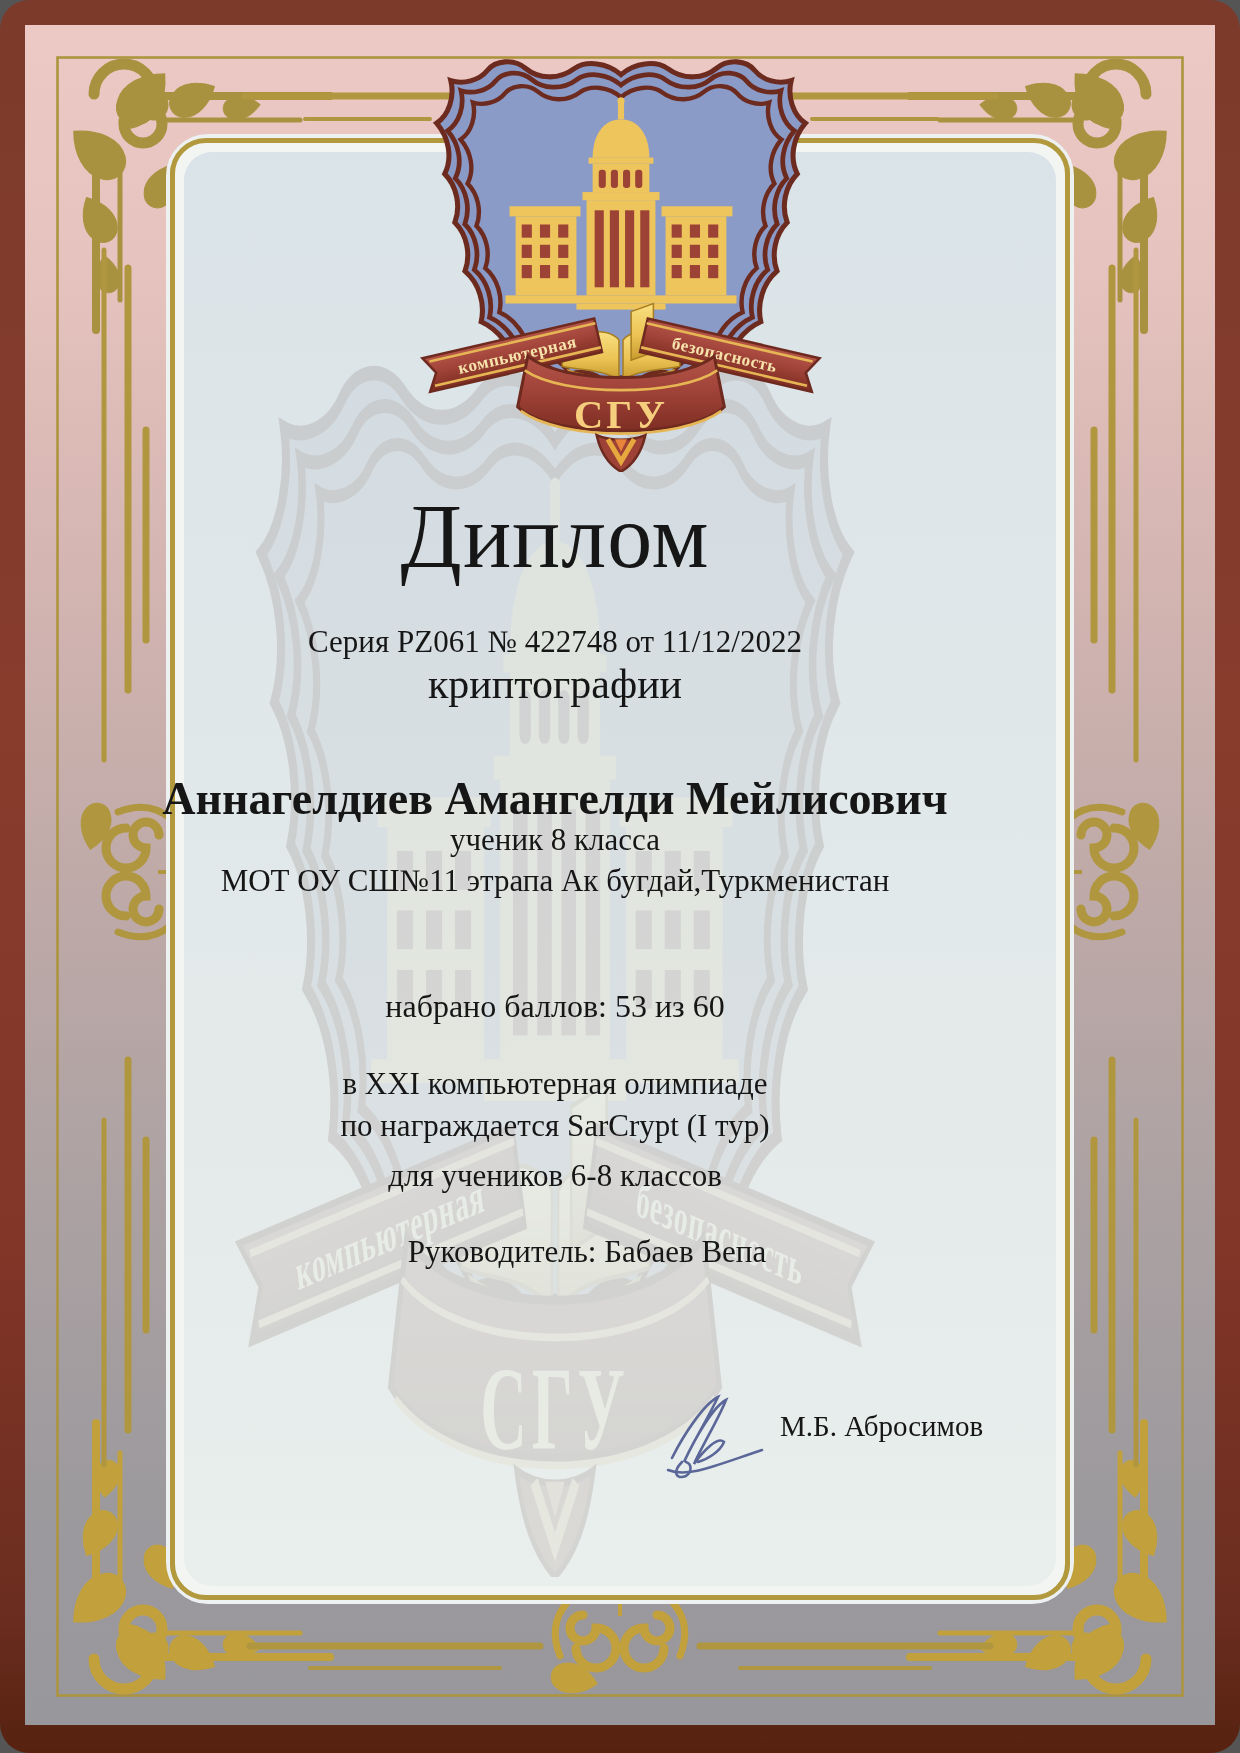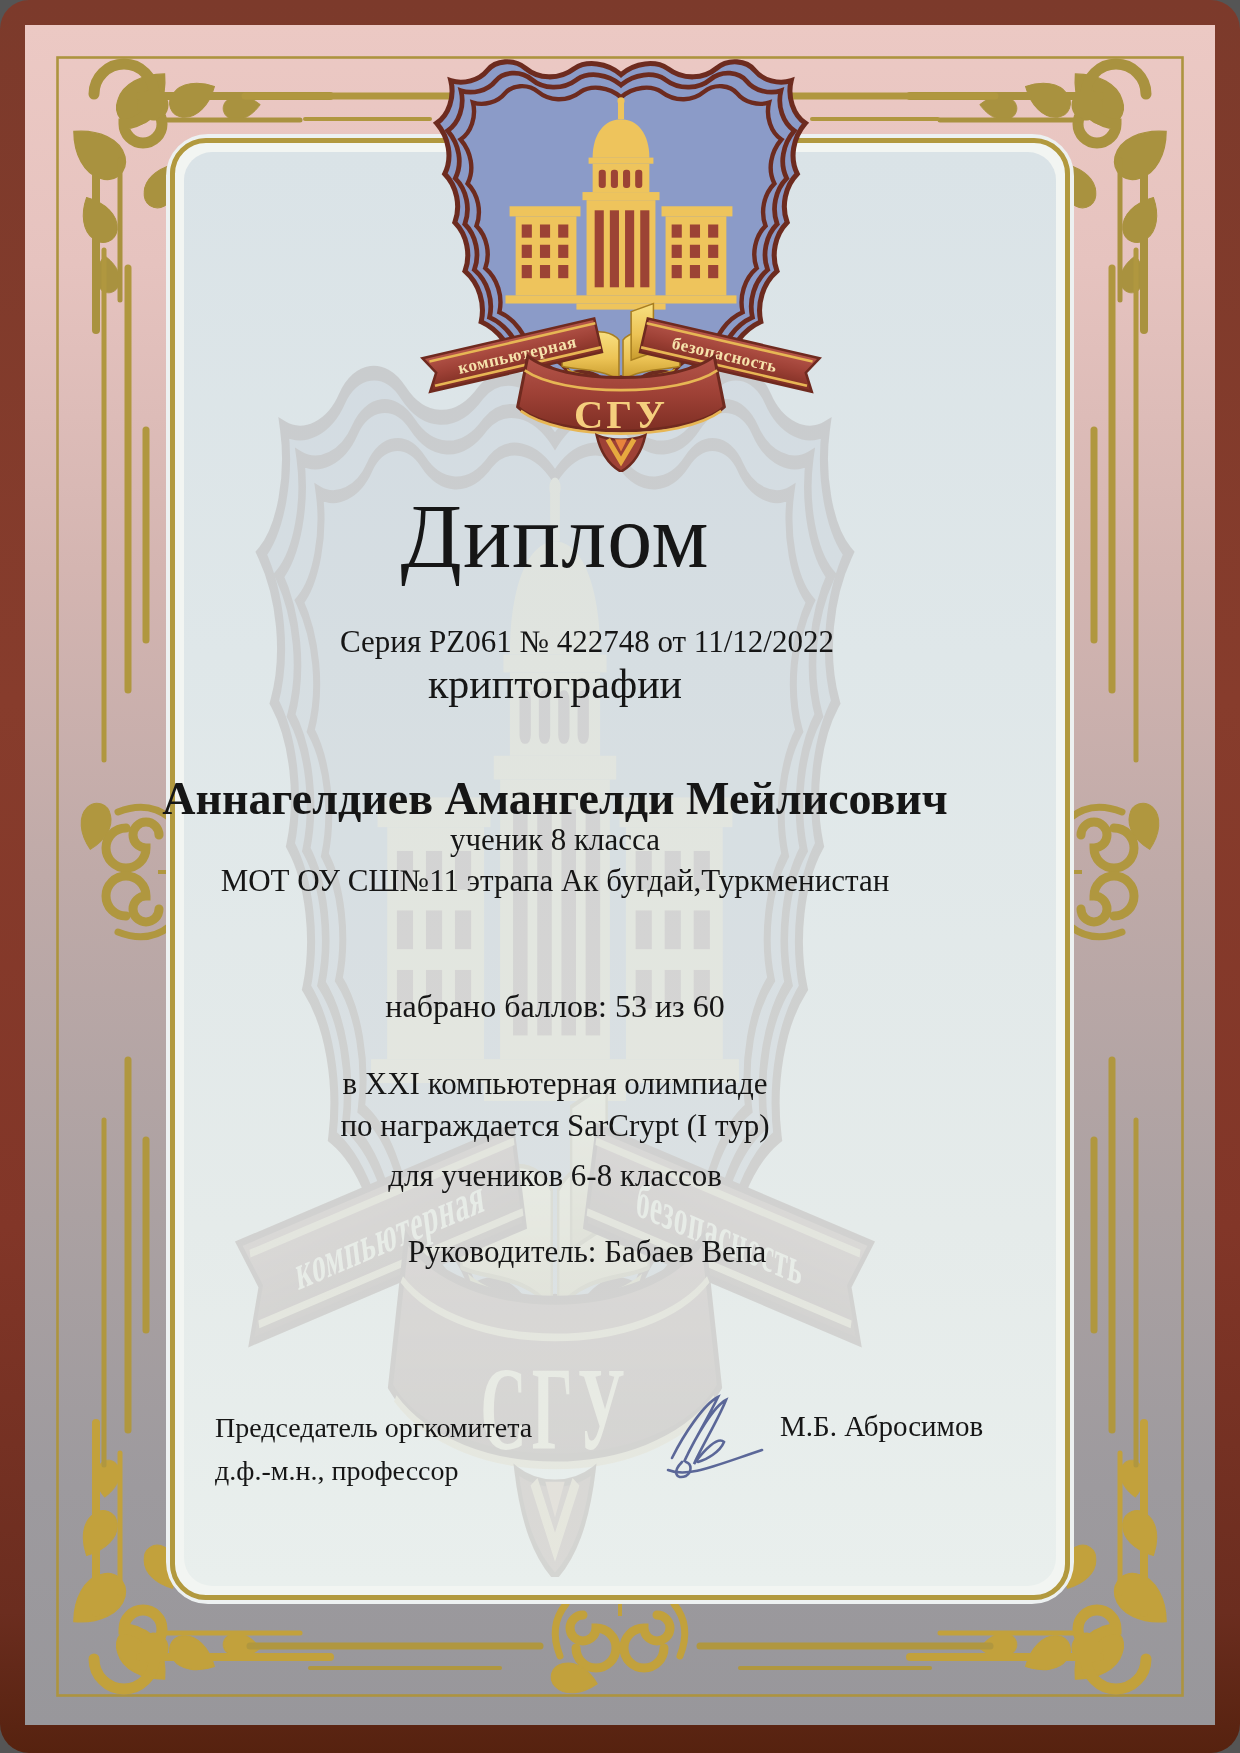--- a/index.html
+++ b/index.html
@@ -27,21 +27,21 @@
     background:linear-gradient(180deg,#dae3e7 0%,#dfe7e9 35%,#e5ebea 75%,#e9efed 100%);
   }
   .watermark{
     position:absolute;left:0px;top:205px;width:742px;height:1220px;
     opacity:0.14;filter:saturate(0.45) brightness(1.12) contrast(0.92);
   }
   .emblem{position:absolute;left:388px;top:56px;width:466px;height:416px;}
   .content{position:absolute;left:125px;top:0;width:860px;height:100%;text-align:center;color:#161616;}
   .content>div{position:absolute;left:0;width:100%;}
   .t-title{top:492px;font-size:90px;line-height:1;letter-spacing:1px;}
-  .t-seria{top:624px;font-size:31px;padding-left:32px;}
+  .t-seria{top:624px;font-size:31px;}
   .t-nagr{top:660px;font-size:42px;}
   .t-name{top:772px;font-size:46px;font-weight:bold;}
   .t-l1{top:822px;font-size:31px;}
   .t-l2{top:863px;font-size:31px;}
   .t-res{top:940px;font-size:36px;font-weight:bold;}
   .t-score{top:988px;font-size:32px;}
   .t-e1{top:1066px;font-size:31px;}
   .t-e2{top:1108px;font-size:31px;}
   .t-e3{top:1158px;font-size:31px;}
   .t-lead{top:1234px;font-size:31px;padding-left:32px;}
@@ -253,24 +253,20 @@
     <div class="t-name">Аннагелдиев Амангелди Мейлисович</div>
     <div class="t-l1">ученик 8 класса</div>
     <div class="t-l2">МОТ ОУ СШ№11 этрапа Ак бугдай,Туркменистан</div>
     <div class="t-score">набрано баллов: 53 из 60</div>
     <div class="t-e1">в XXI компьютерная олимпиаде</div>
     <div class="t-e2">по награждается SarCrypt (I тур)</div>
     <div class="t-e3">для учеников 6-8 классов</div>
     <div class="t-lead">Руководитель: Бабаев Вепа</div>
   </div>
 
-  <div class="roles">
-    <div>Председатель оргкомитета</div>
-    <div>д.ф.-м.н., профессор</div>
-  </div>
   <svg class="sig" viewBox="0 0 104 88">
     <g fill="none" stroke="#5b6798" stroke-width="2.6" stroke-linecap="round">
       <path d="M10,66 C22,42 42,12 56,5 C46,26 30,52 22,70 C34,44 52,14 64,8 C56,28 40,54 32,72 C42,58 56,44 62,50 C58,60 44,68 36,70"></path>
       <path d="M20,70 C10,80 14,88 24,84 C30,80 30,72 24,70"></path>
       <path d="M6,78 C26,86 52,74 100,58"></path>
     </g>
   </svg>
   <div class="signame">М.Б. Абросимов</div>
 </div>
 

